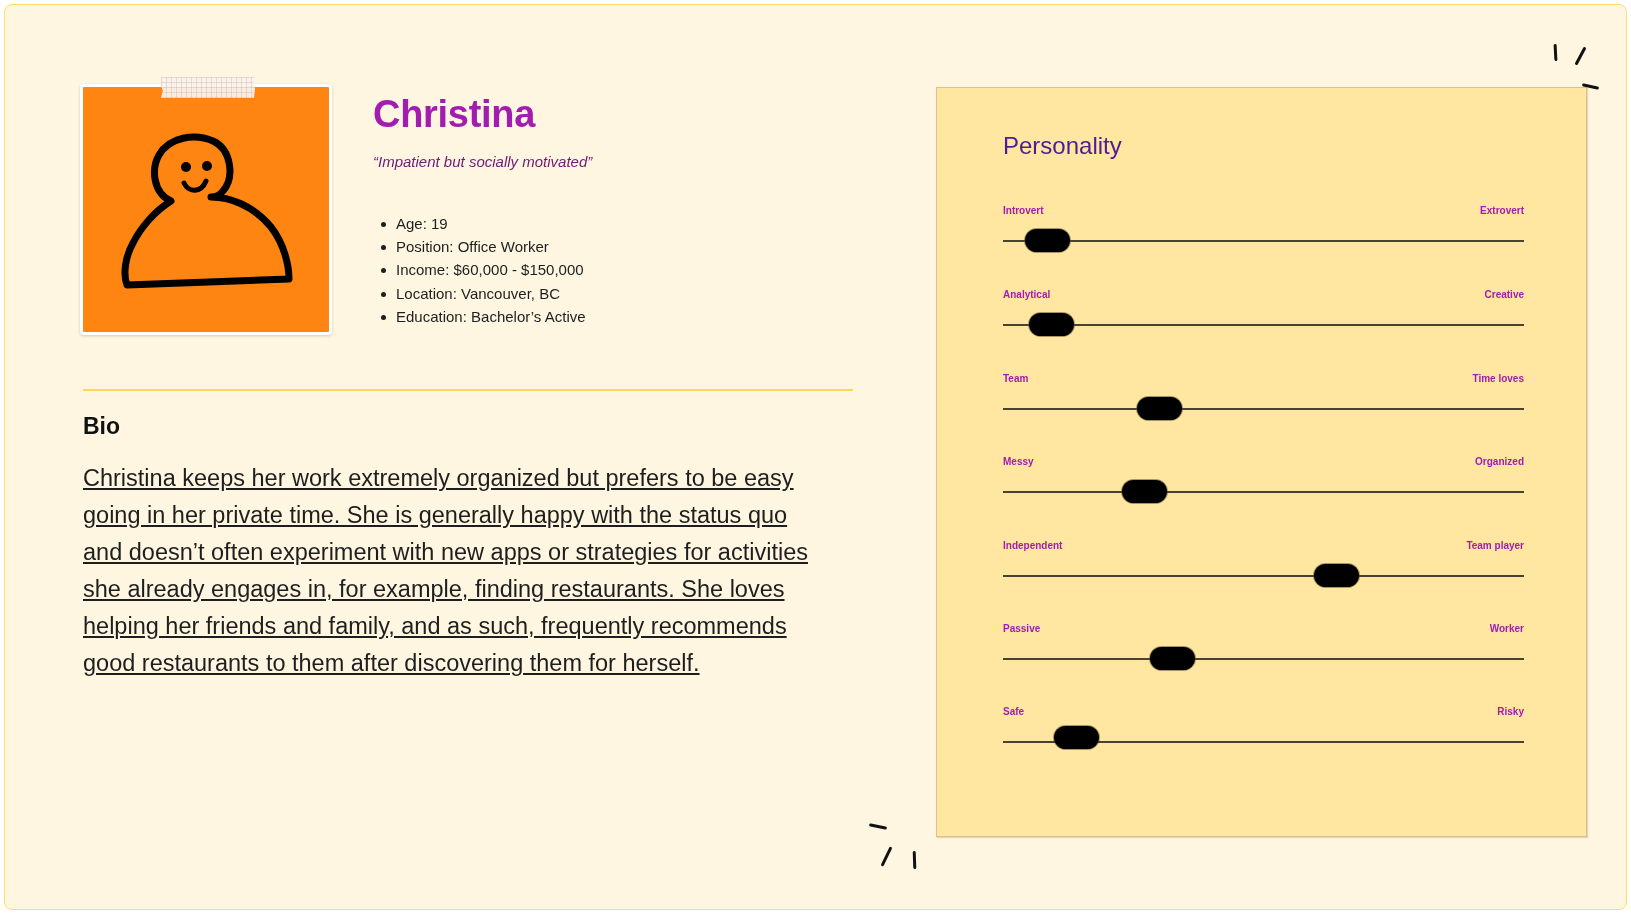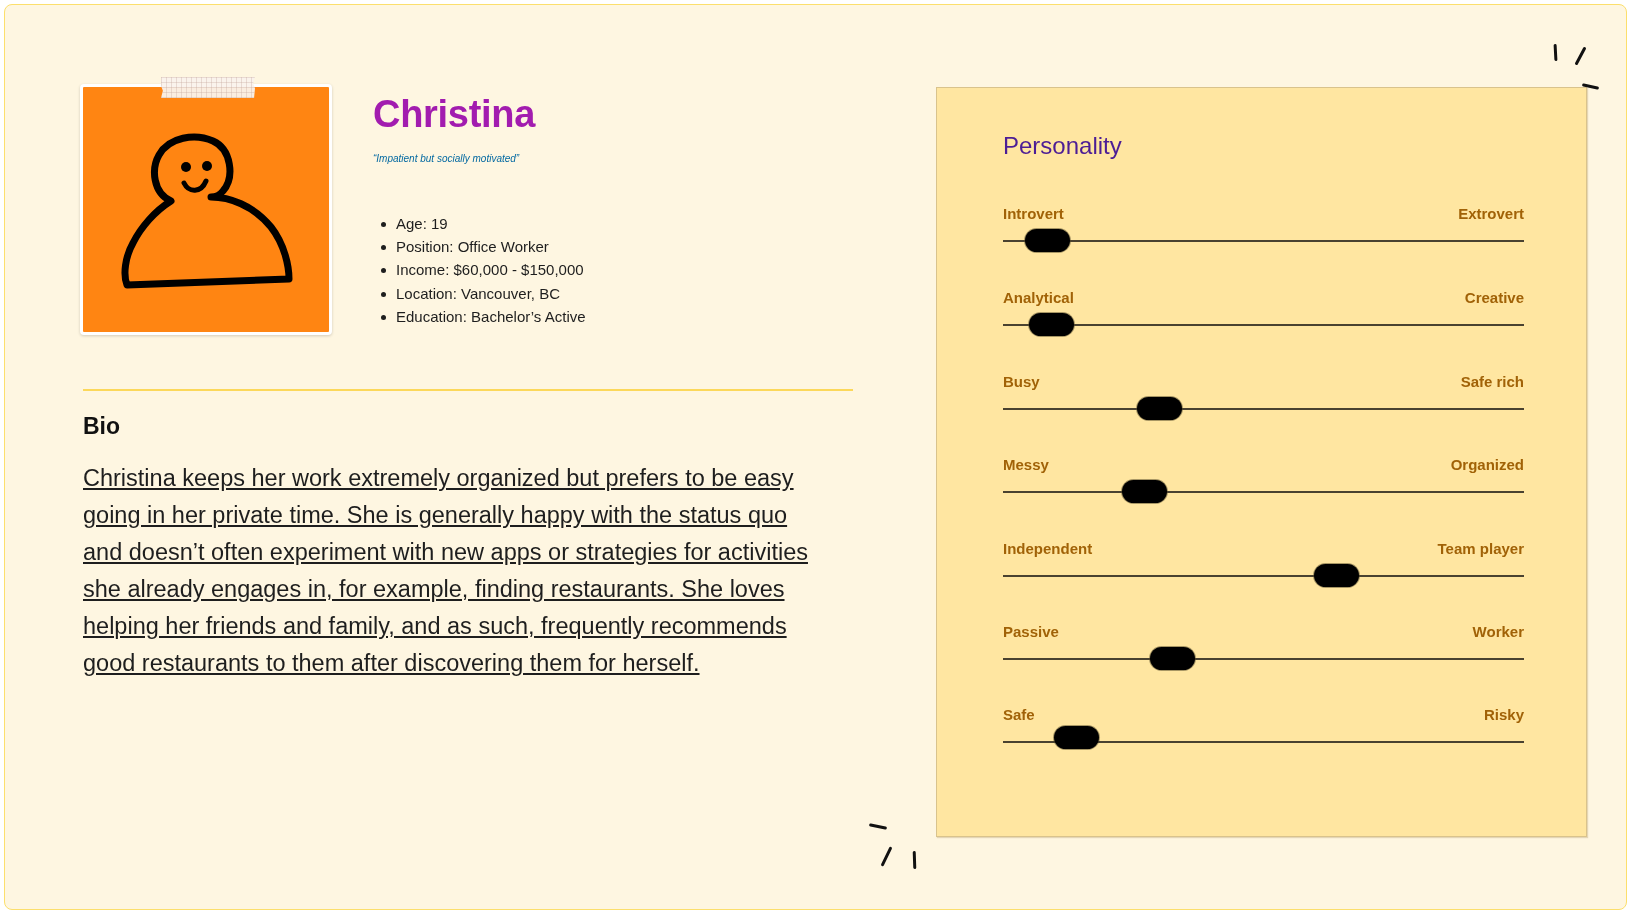--- a/index.html
+++ b/index.html
@@ -24,21 +24,21 @@
     background-color: rgba(250,242,236,0.95);
     background-image:
       linear-gradient(rgba(200,170,160,0.35) 1px, transparent 1px),
       linear-gradient(90deg, rgba(200,170,160,0.35) 1px, transparent 1px);
     background-size: 5px 5px;
     clip-path: polygon(0 0, 100% 0, 98% 30%, 100% 55%, 99% 100%, 0 100%, 2% 65%, 0 40%);
   }
 
   
   .name { position: absolute; left: 368px; top: 88px; font-size: 38px; font-weight: bold; color: #a21caf; letter-spacing: -0.3px; }
-  .quote { position: absolute; left: 368px; top: 148px; font-size: 10px; font-style: italic; color: #0369a1; }
+  .quote { position: absolute; left: 368px; top: 148px; font-size: 15px; font-style: italic; color: #701a75; }
   .facts { position: absolute; left: 374px; top: 207px; list-style: none; }
   .facts li { font-size: 15px; line-height: 23.2px; color: #1e1e1e; position: relative; padding-left: 17px; }
   .facts li .bullet { position: absolute; left: 2px; top: 10px; width: 5px; height: 5px; border-radius: 50%; background: #1e1e1e; }
 
   .divider { position: absolute; left: 78px; top: 384px; width: 770px; height: 2px; background: #fcd85a; }
 
   .bio-title { position: absolute; left: 78px; top: 408px; font-size: 23px; font-weight: bold; color: #111; }
   .bio-text {
     position: absolute; left: 78px; top: 455px; width: 740px;
     font-size: 23.5px; line-height: 37px; color: #1e1e1e; text-decoration: underline;
@@ -46,21 +46,21 @@
 
   
   .card {
     position: absolute; left: 931px; top: 82px; width: 651px; height: 750px;
     background: #ffe6a1; border: 1px solid #d9c38c;
     box-shadow: 1px 1px 1px rgba(150,120,60,0.25);
   }
   .card-title { position: absolute; left: 66px; top: 44px; font-size: 24px; font-weight: normal; color: #4c1d95; }
 
   .trait { position: absolute; left: 66px; width: 521px; height: 50px; }
-  .trait-left, .trait-right { position: absolute; top: 0; font-size: 15px; font-weight: bold; color: #a16207; }
+  .trait-left, .trait-right { position: absolute; top: 0; font-size: 10px; font-weight: bold; color: #a21caf; }
   .trait-left { left: 0; }
   .trait-right { right: 0; }
   .track { position: absolute; left: 0; right: 0; top: 35px; height: 1.6px; background: #4a4230; }
   .knob {
     position: absolute; top: 24px; width: 45px; height: 23px; margin-left: -22px;
     background: #000; border-radius: 12px; box-shadow: 0 0 0 1px rgba(80,70,40,0.5);
     cursor: pointer;
   }
 
   
@@ -109,22 +109,22 @@
     </div>
 
     <div class="trait" style="top:201px">
       <span class="trait-left">Analytical</span>
       <span class="trait-right">Creative</span>
       <div class="track"></div>
       <div class="knob" style="left: 9.2%;"></div>
     </div>
 
     <div class="trait" style="top:285px">
-      <span class="trait-left">Busy</span>
-      <span class="trait-right">Safe rich</span>
+      <span class="trait-left">Team</span>
+      <span class="trait-right">Time loves</span>
       <div class="track"></div>
       <div class="knob" style="left: 30%;"></div>
     </div>
 
     <div class="trait" style="top:368px">
       <span class="trait-left">Messy</span>
       <span class="trait-right">Organized</span>
       <div class="track"></div>
       <div class="knob" style="left: 27%;"></div>
     </div>

